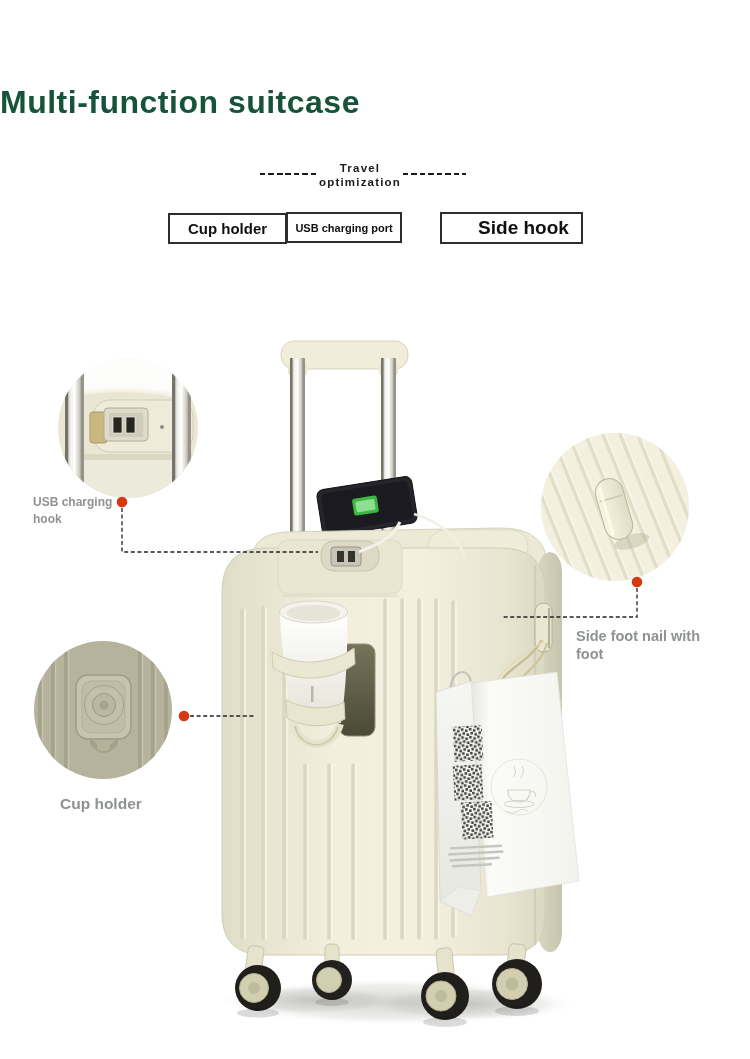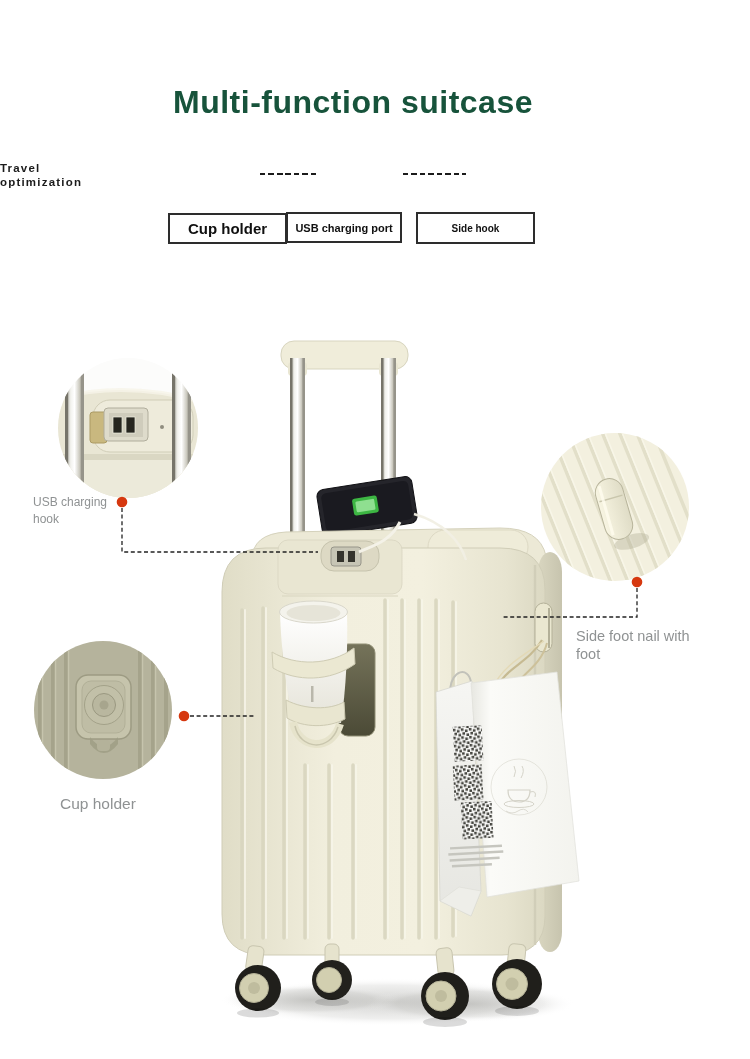--- a/index.html
+++ b/index.html
@@ -1,27 +1,27 @@
 <!DOCTYPE html>
 <html><head>
 <meta charset="utf-8">
 <style>
   html,body{margin:0;padding:0;background:#fff;overflow:hidden;}
   #page{position:relative;width:750px;height:1059px;background:#ffffff;overflow:hidden;font-family:"Liberation Sans",sans-serif;}
   #scene{position:absolute;left:0;top:0;}
-  .title{position:absolute;left:0;top:84px;width:706px;text-align:center;font-size:32px;font-weight:bold;color:#17533b;letter-spacing:.5px;}
-  .sub{position:absolute;left:0;width:720px;text-align:left;font-weight:bold;color:#1b1b1b;font-size:11.5px;letter-spacing:1.2px;}
+  .title{position:absolute;left:0;top:84px;width:706px;text-align:left;font-size:32px;font-weight:bold;color:#17533b;letter-spacing:.5px;}
+  .sub{position:absolute;left:0;width:720px;text-align:center;font-weight:bold;color:#1b1b1b;font-size:11.5px;letter-spacing:1.2px;}
   .sub1{top:162px;} .sub2{top:176px;}
   .dash{position:absolute;top:173px;height:2px;background:repeating-linear-gradient(90deg,#1b1b1b 0 5.5px,transparent 5.5px 8.5px);}
   .dashL{left:260px;width:58px;} .dashR{left:403px;width:63px;}
   .fbox{position:absolute;border:2px solid #2d2d2d;background:#fff;display:flex;align-items:center;justify-content:center;font-weight:bold;color:#101010;}
   .fbox1{left:168px;top:213px;width:115px;height:27px;font-size:15px;}
   .fbox2{left:286px;top:212px;width:112px;height:27px;font-size:11px;}
-  .fbox3{left:416px;top:212px;width:115px;height:28px;font-size:10px;}
-  .clabel{position:absolute;font-weight:normal;color:#8f9293;}
+  .fbox3{left:440px;top:212px;width:115px;height:28px;font-size:19px;padding-left:24px;}
+  .clabel{position:absolute;font-weight:bold;color:#8f9293;}
   .lab-usb{left:33px;top:494px;font-size:12px;line-height:17px;}
   .lab-hook{left:576px;top:627px;font-size:14.5px;line-height:18px;}
   .lab-cup{left:60px;top:795px;font-size:15.5px;}
 </style>
 </head>
 <body>
 
 <div id="page">
 
 <svg id="scene" width="750" height="1059" viewBox="0 0 750 1059">

